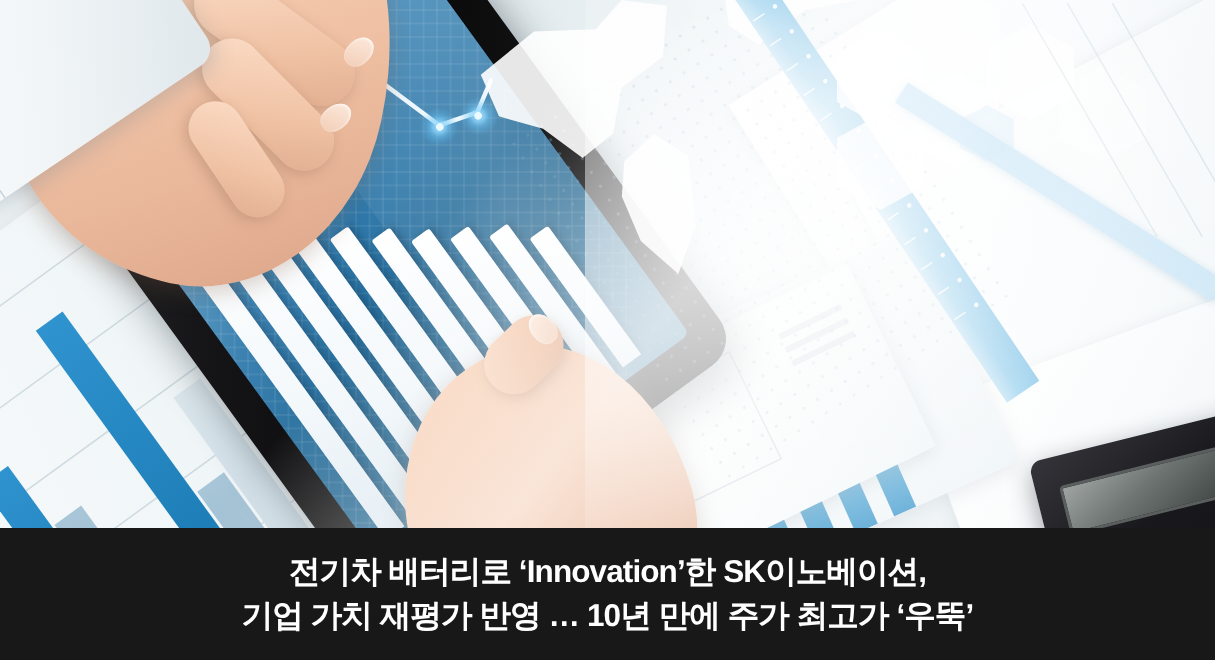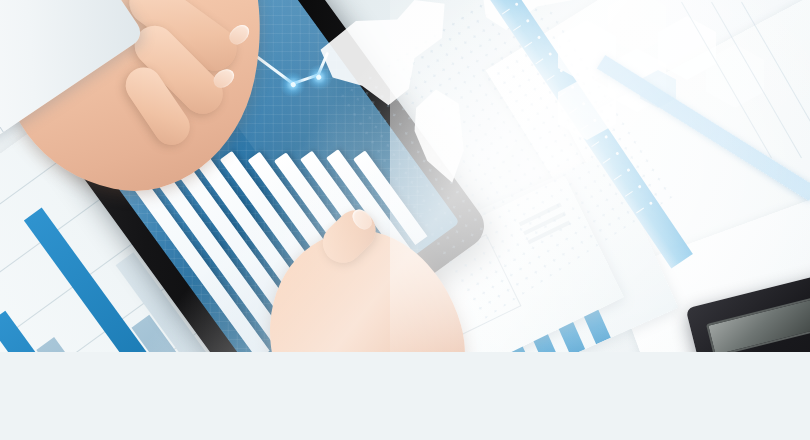--- a/index.html
+++ b/index.html
@@ -564,14 +564,18 @@
       <div class="desk-sheen"></div>
     </div>
 
     <div class="calc">
       <div class="disp"></div>
 
     </div>
 
   </div>
 
+  <div id="caption">
+    <div class="cap-line">전기차 배터리로 ‘Innovation’한 SK이노베이션,</div>
+    <div class="cap-line">기업 가치 재평가 반영 … 10년 만에 주가 최고가 ‘우뚝’</div>
+  </div>
 
 </div>
 
 </body></html>

